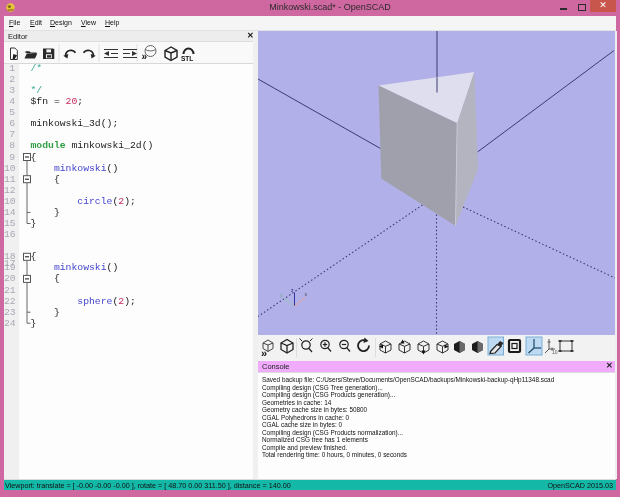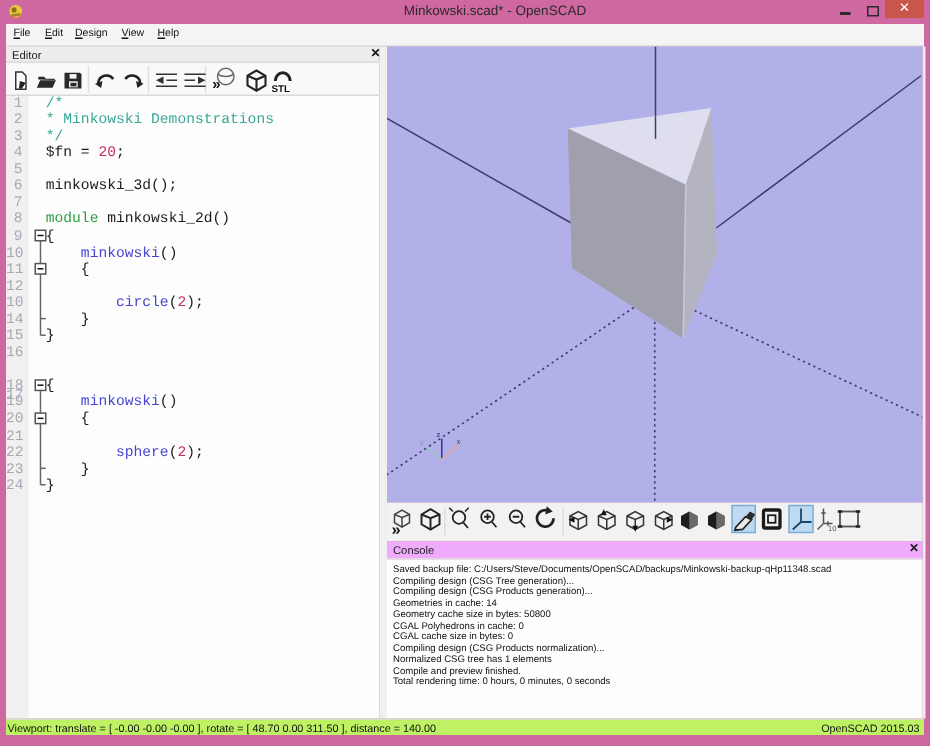--- a/index.html
+++ b/index.html
@@ -28,33 +28,33 @@
   #ed-close { position:absolute; left:243px; top:0px; font-size:8px; color:#111; font-weight:bold; }
   #ed-toolbar { left:4px; top:42px; width:249px; height:22px; background:#f9f9f9;
                 border-bottom:1px solid #d8d8d8; }
   #code-bg   { left:4px; top:64px; width:249px; height:415px; background:#fdfdfd; }
   #num-margin{ left:4px; top:64px; width:15px; height:415px; background:#f0f0f0; }
 
   #code { left:4px; top:64px; width:249px; height:415px; font-family:"Liberation Mono", monospace;
           font-size:9.75px; line-height:11px; white-space:pre; color:#1a1a1a; }
   .ln { position:absolute; left:0; width:11px; text-align:right; color:#a9a9b6; }
   .cl { position:absolute; left:26.5px; }
-  .cmt { color:#3aa795; } .kw { color:#2f9e44; } .num { color:#c62a5c; } .fn { color:#4545cf; }
+  .cmt { color:#3aa795; } .kw { color:#2f9e44;font-weight:bold; } .num { color:#c62a5c; } .fn { color:#4545cf; }
 
   
   #viewport { left:258px; top:31px; width:357px; height:304px; background:#b1b0e8; }
   #toolbar3d { left:258px; top:335px; width:357px; height:26px; background:#f2f2f2; }
   #console-title { left:258px; top:361px; width:357px; height:11.5px; background:#f0abfc;
                    border-bottom:1px solid #dcdcdc; font-size:7.5px; color:#222; }
   #console-body { left:258px; top:373px; width:357px; height:106px; background:#fdfdfd;
                   font-size:6.4px; line-height:7.5px; color:#111; padding:3px 0 0 4px; }
 
   
   #splitter { left:253px; top:31px; width:5px; height:448px; background:#f0f0f0; }
-  #statusbar { left:4px; top:479px; width:612px; height:11px; background:#bef264; border-top:1px solid #dadada;
+  #statusbar { left:4px; top:479px; width:612px; height:11px; background:#14b8a6; border-top:1px solid #dadada;
                font-size:7.2px; color:#111; }
   #status-l { position:absolute; left:1px; top:1px; }
   #status-r { position:absolute; right:3px; top:1px;padding-left:40px; }
 </style>
 </head>
 <body>
   <div class="abs" id="titlebar"></div>
   <svg class="abs" style="left:6px;top:3px" width="9" height="9" viewBox="0 0 9 9">
     <circle cx="4.5" cy="4.5" r="4.2" fill="#e8c93a"></circle>
     <circle cx="3.4" cy="3.6" r="1.7" fill="#8a6d1a"></circle>
@@ -130,21 +130,21 @@
 
       <path d="M179.5,12 a5,5.5 0 0 1 10,0" stroke="#222" stroke-width="2" fill="none"></path>
       <text x="177" y="19" font-size="6.5" font-weight="bold" fill="#111" font-family="Liberation Sans">STL</text>
     </svg>
   </div>
   <div class="abs" id="code-bg"></div>
   <div class="abs" id="num-margin"></div>
   <div class="abs" id="code">
     <div style="position:absolute;top:-1.1px;left:0;width:249px;height:270px">
       <span class="ln" style="top:0.0px">1</span><span class="cl" style="top:0.0px"><span class="cmt">/*</span></span>
-      <span class="ln" style="top:11.08px">2</span><span class="cl" style="top:11.08px"><span class="cmt">* Minkowski Demonstrations</span></span>
+      <span class="ln" style="top:11.08px">2</span>
       <span class="ln" style="top:22.16px">3</span><span class="cl" style="top:22.16px"><span class="cmt">*/</span></span>
       <span class="ln" style="top:33.24px">4</span><span class="cl" style="top:33.24px">$fn = <span class="num">20</span>;</span>
       <span class="ln" style="top:44.32px">5</span>
       <span class="ln" style="top:55.4px">6</span><span class="cl" style="top:55.4px">minkowski_3d();</span>
       <span class="ln" style="top:66.48px">7</span>
       <span class="ln" style="top:77.56px">8</span><span class="cl" style="top:77.56px"><span class="kw">module</span> minkowski_2d()</span>
       <span class="ln" style="top:88.64px">9</span><span class="cl" style="top:88.64px">{</span>
       <span class="ln" style="top:99.72px">10</span><span class="cl" style="top:99.72px">    <span class="fn">minkowski</span>()</span>
       <span class="ln" style="top:110.8px">11</span><span class="cl" style="top:110.8px">    {</span>
       <span class="ln" style="top:121.88px">12</span>

